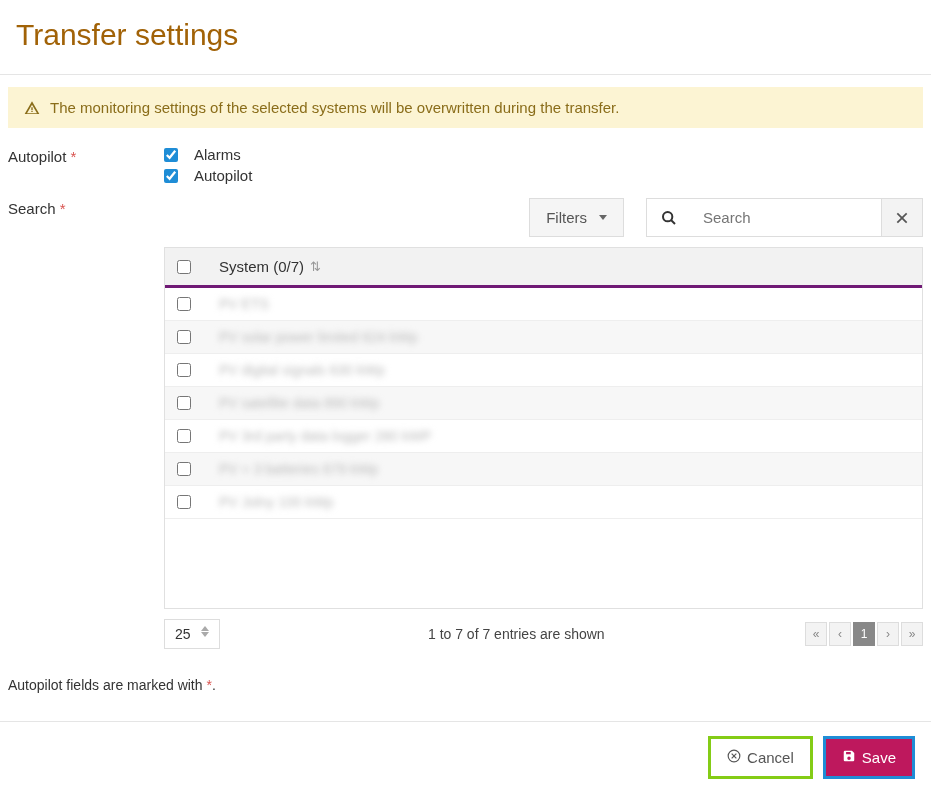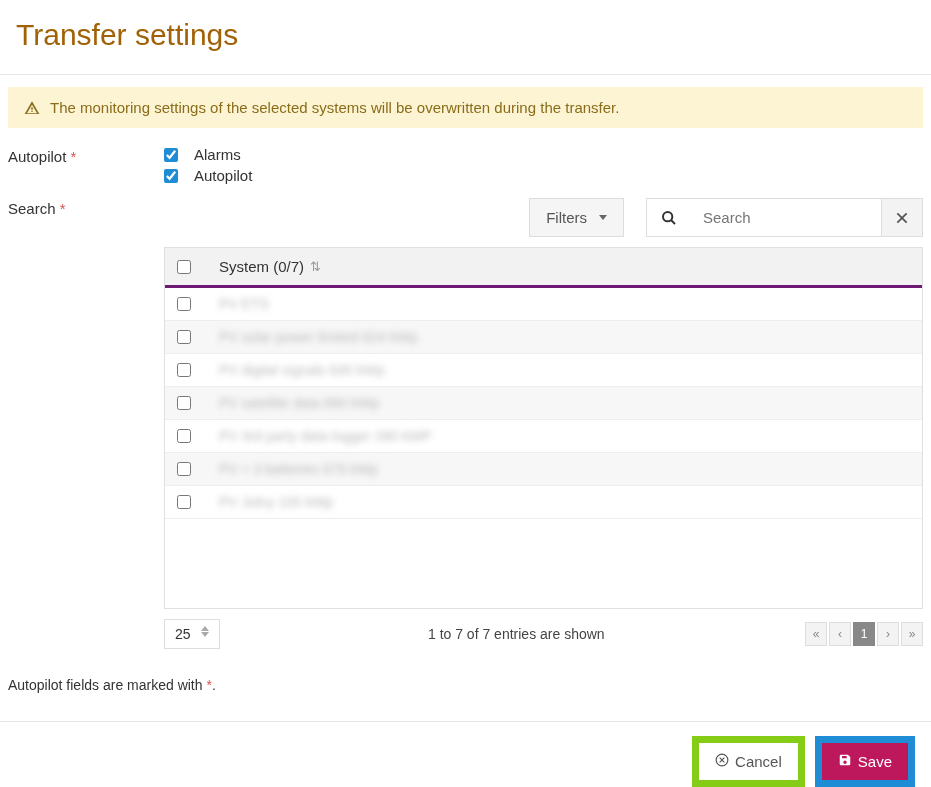--- a/index.html
+++ b/index.html
@@ -175,21 +175,21 @@
     .footer-bar {
       border-top: 1px solid #e5e5e5;
       padding: 14px 16px;
       display: flex; justify-content: flex-end; gap: 10px;
     }
     .btn {
       padding: 10px 16px;
       font-size: 15px;
       display: flex; align-items: center; gap: 6px;
       cursor: pointer;
-      border: 7px solid #84cc16;
+      border: 3px solid #84cc16;
     }
     .btn-cancel { background: #fff; color: #555; }
     .btn-save { background: #be185d; color: #fff; border-color: #1f8dd6; }
   </style>
 </head>
 <body>
 
 <h1 class="page-title">Transfer settings</h1>
 <hr class="divider">
 

